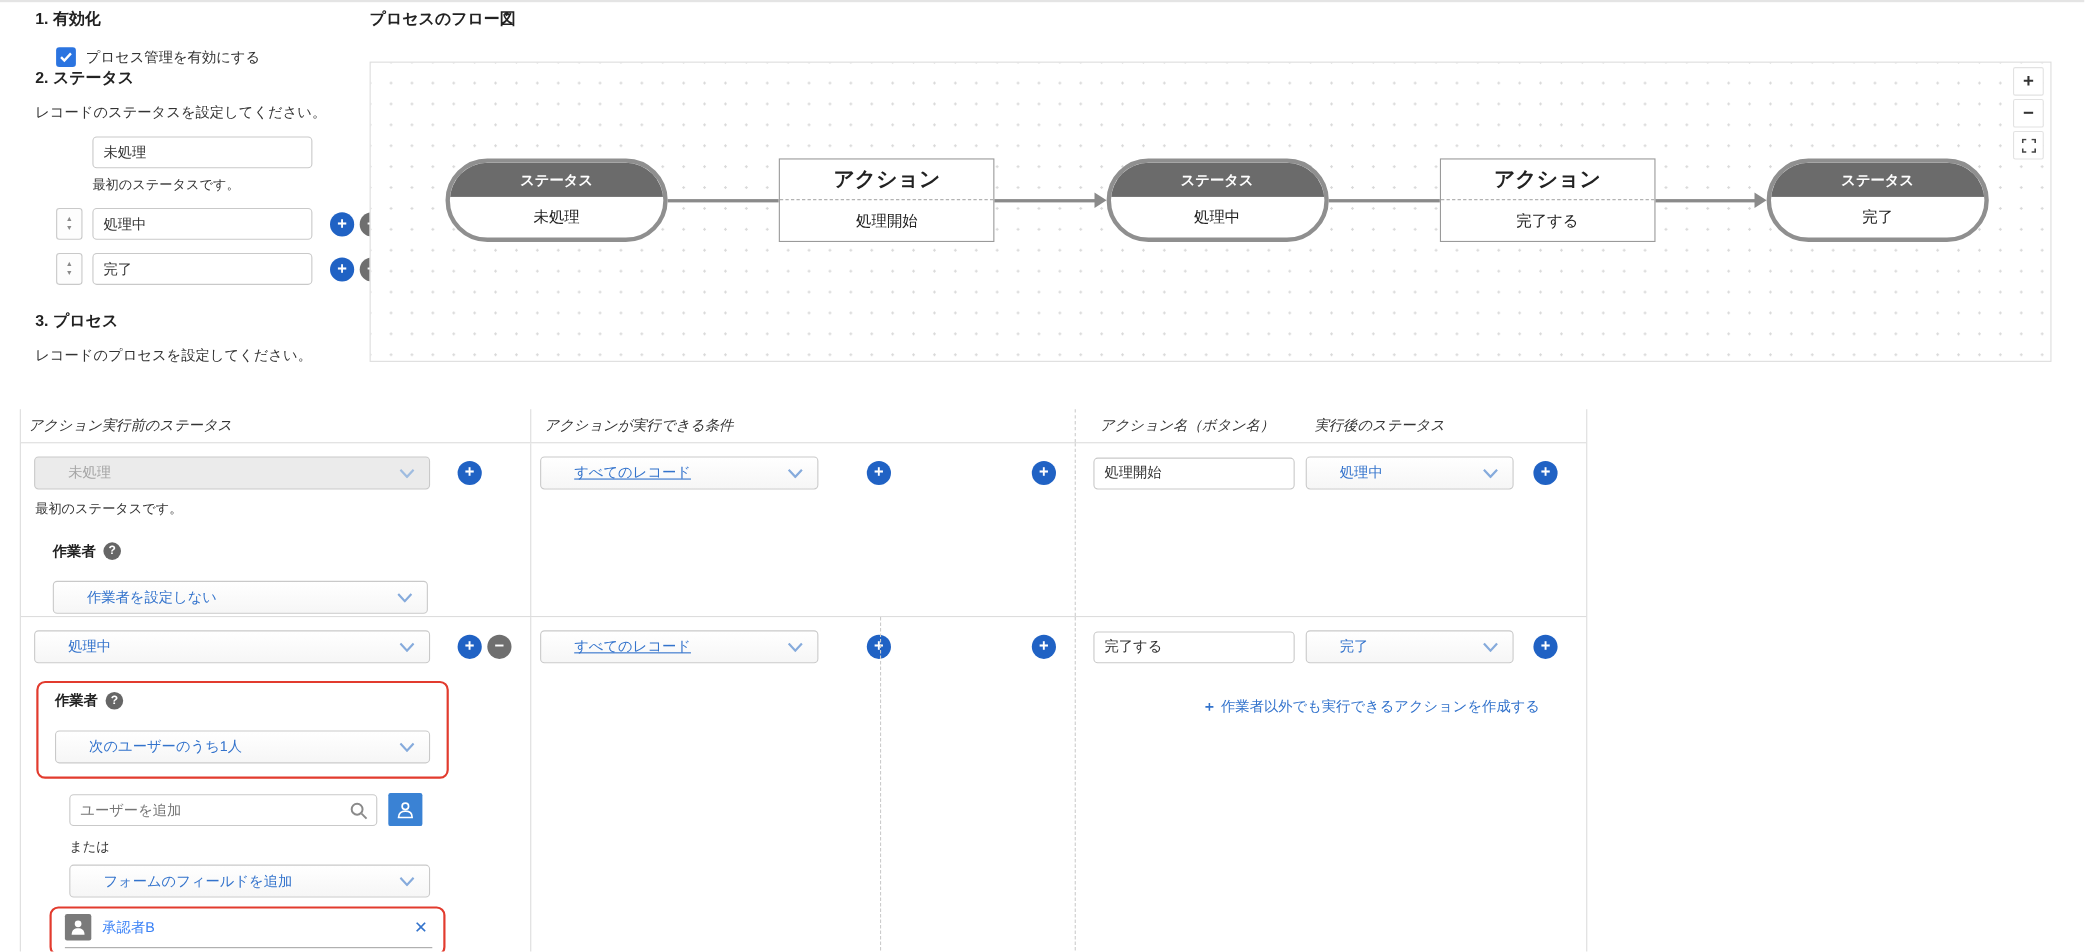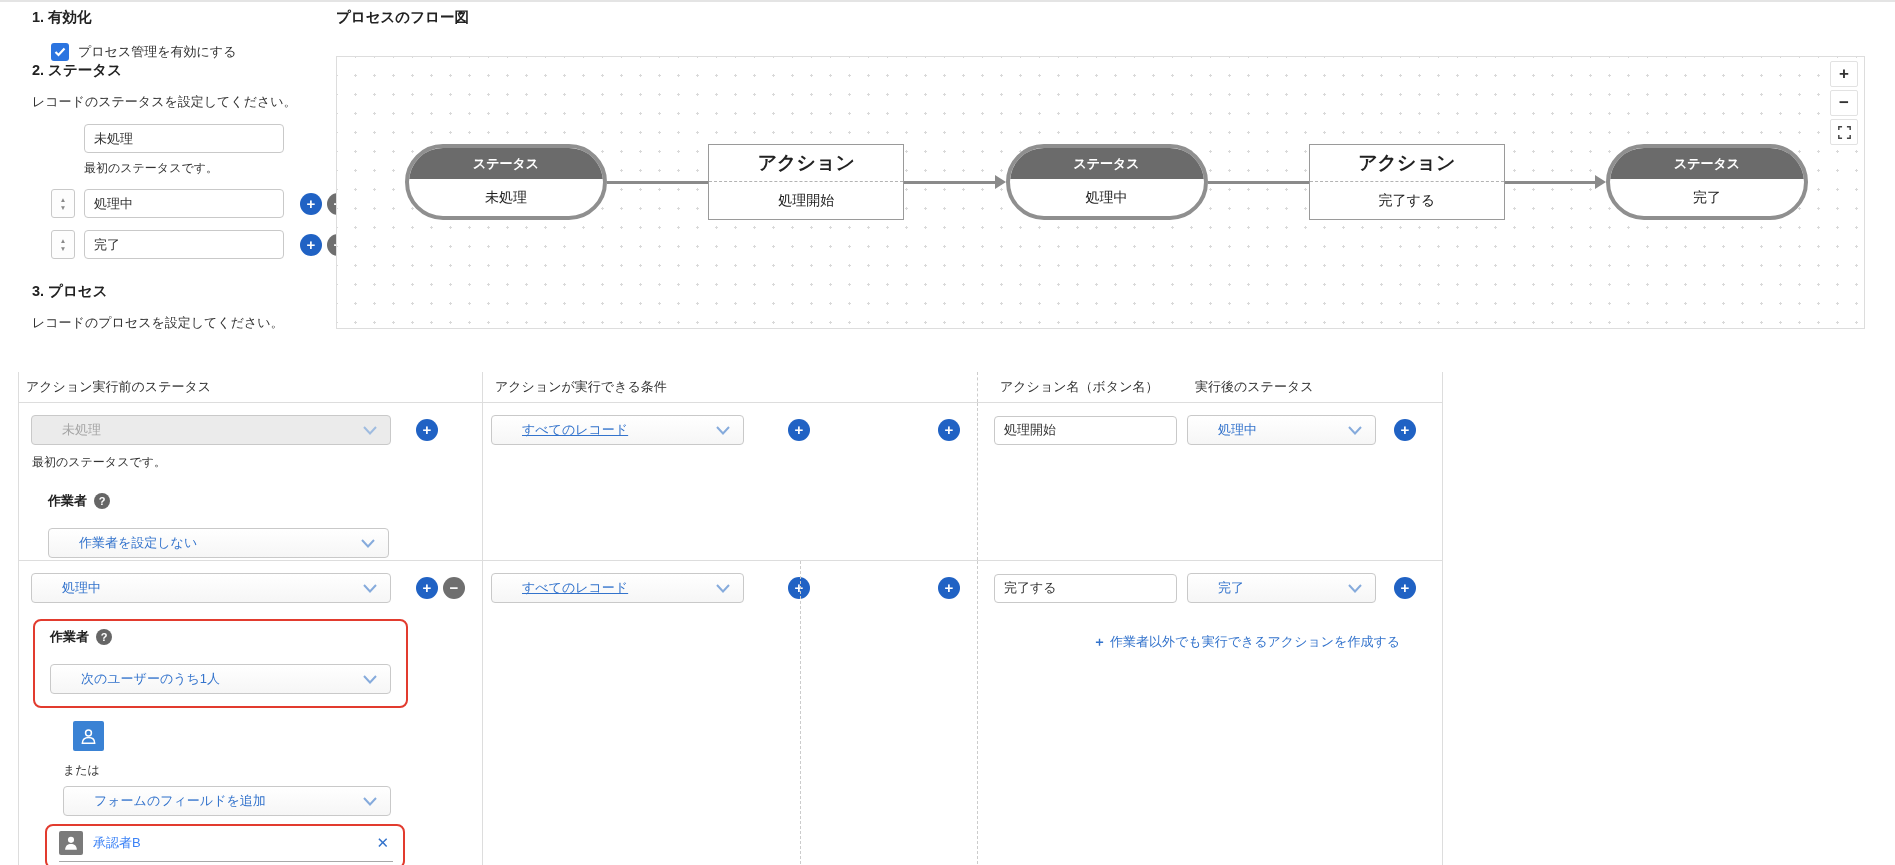--- a/index.html
+++ b/index.html
@@ -69,21 +69,21 @@
     font-size:14px; color:#222; }
   .conn { flex:1; display:flex; align-items:center; }
   .cline { flex:1; height:3px; background:#8a8a8a; }
   .carrow { width:0; height:0; border-left:11px solid #8a8a8a;
     border-top:7px solid transparent; border-bottom:7px solid transparent; margin-left:-1px; }
 
   
   .ptable { position:absolute; left:18px; top:372px; width:1425px;
     border-left:1px solid #ddd; border-right:1px solid #ddd; border-bottom:1px solid #ddd; }
   .pgrid { display:grid; grid-template-columns:464px 495px 464px; }
-  .phead { height:31px; border-bottom:1px solid #ddd; }
+  .phead { height:31px; border-bottom:1px solid #ddd;font-style:italic; }
   .phead > div { display:flex; align-items:center; font-size:13px; color:#333; }
   .hc1 { padding-left:7px; border-right:1px solid #ddd; }
   .hc2 { padding-left:12px; border-right:1px dashed #ccc; }
   .hc3 { position:relative; padding-left:22px; }
   .hc3 .h-after { position:absolute; left:217px; }
   .prow > .c1 { border-right:1px solid #ddd; position:relative; }
   .prow > .c2 { border-right:1px dashed #ccc; position:relative; }
   .prow > .c3 { position:relative; }
   .row1 { min-height:157px; }
   .row2 { min-height:285px; border-top:1px solid #ddd; }
@@ -311,20 +311,27 @@
         </div>
         <div class="sel assignee-sel">
           <span>次のユーザーのうち1人</span>
           <svg class="chev" width="14" height="9" viewBox="0 0 14 9">
             <path d="M1 1 L7 7.5 L13 1" fill="none" stroke="#86abdc" stroke-width="2"></path>
             </svg>
         </div>
       </div>
 
       <div class="searchline">
+        <span class="searchwrap">
+          <input class="tinput" placeholder="ユーザーを追加" style="">
+          <svg width="18" height="18" viewBox="0 0 20 20">
+            <circle cx="8.5" cy="8.5" r="5.5" fill="none" stroke="#8a8a8a" stroke-width="2"></circle>
+            <line x1="13" y1="13" x2="18" y2="18" stroke="#8a8a8a" stroke-width="2"></line>
+          </svg>
+        </span>
         <button class="userbtn">
           <svg width="19" height="19" viewBox="0 0 20 20">
             <circle cx="10" cy="6.3" r="3.1" fill="none" stroke="#fff" stroke-width="1.6"></circle>
             <path d="M3.5 17 C3.5 12.8 6.4 11 10 11 C13.6 11 16.5 12.8 16.5 17 Z" fill="none" stroke="#fff" stroke-width="1.6"></path>
           </svg>
         </button>
       </div>
 
       <div class="orlbl">または</div>
 

